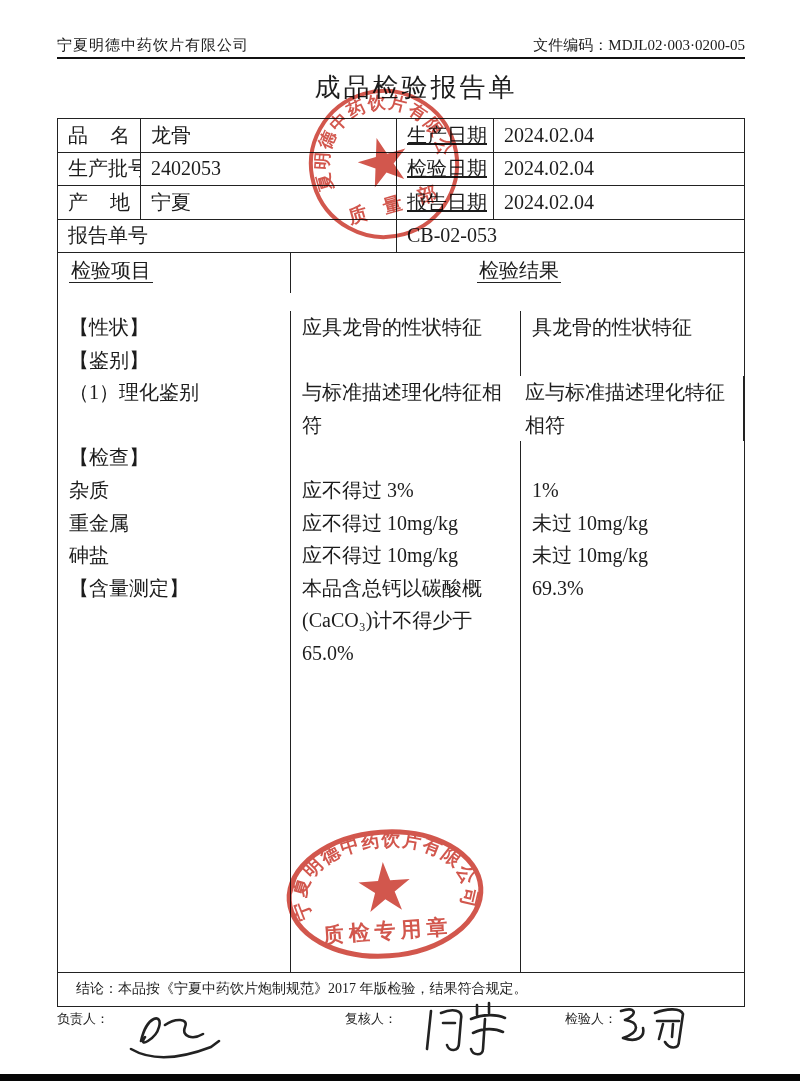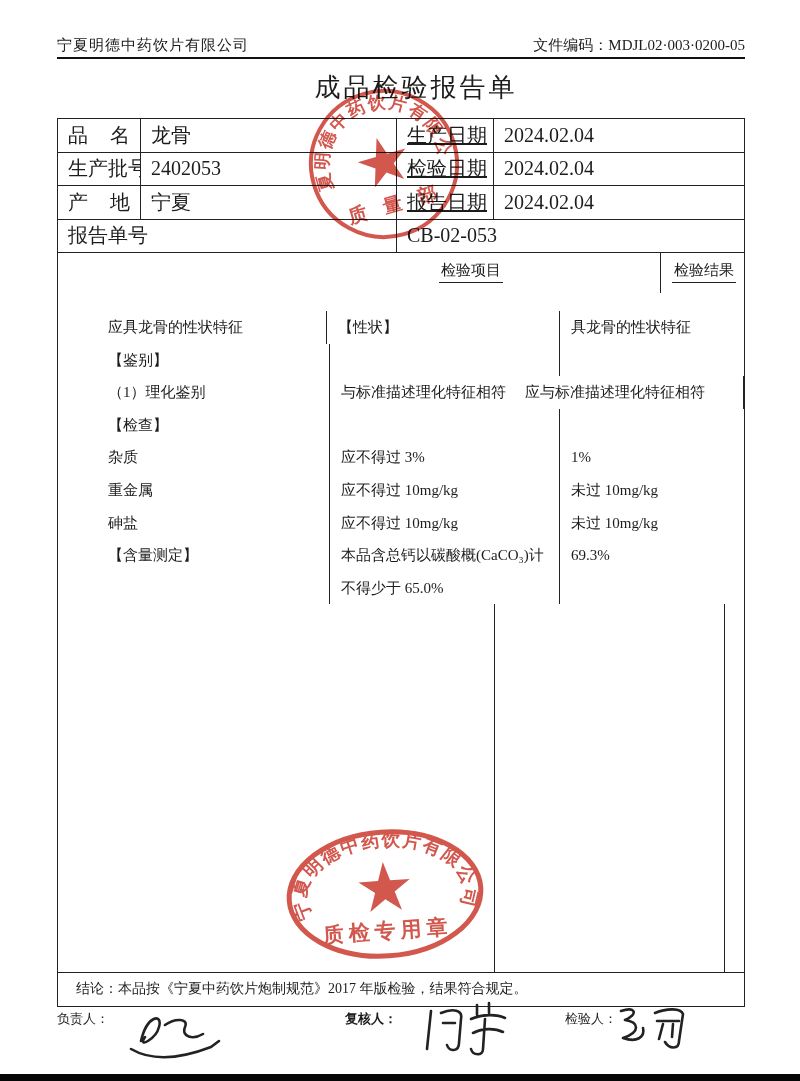--- a/index.html
+++ b/index.html
@@ -19,36 +19,36 @@
            font-size:26px; font-weight:400; letter-spacing:3px;margin-left:16px; }
   
   .doc-table { position:absolute; top:118px; left:57px; width:688px; border:1.5px solid #222; }
   .i-row { display:flex; height:33.5px; border-bottom:1.5px solid #222; font-size:20px; align-items:stretch; }
   .i-cell { display:flex; align-items:center; padding:0 10px; overflow:hidden; white-space:nowrap; }
   .bR { border-right:1.5px solid #222; }
   .w-lab1 { width:83px; }  .w-val1 { width:256px; } .w-lab2 { width:97px;text-decoration:underline; } .w-val2 { flex:1; }
   .w-replab { width:339px; } .w-repval { flex:1; }
   .just { display:block; width:100%; text-align:justify; text-align-last:justify; }
   
-  .results { display:flex; flex-direction:column; height:720px; border-bottom:1.5px solid #222; font-size:15px; overflow:hidden;align-items:flex-end; }
+  .results { display:flex; flex-direction:column; height:720px; border-bottom:1.5px solid #222; font-size:20px; overflow:hidden; }
   .r-row { display:flex; flex:0 0 auto; }
   .r-cell { min-height:32.6px; line-height:32.6px; padding:0 8px 0 11px; }
   .r-c1 { width:233px; border-right:1.5px solid #222; }
   .r-c2 { width:230px; border-right:1.5px solid #222; }
   .r-c3 { flex:1; }
   .r-header .r-cell { height:40px; line-height:20px; padding-top:7px; }
   .r-header .r-c2, .r-header .r-c3 { text-align:center; }
   .hdr-u { display:inline-block; border-bottom:1px solid #222; padding:0 2px 2px 2px; }
   #results-body { display:flex; flex-direction:column; margin-top:18px; }
   .r-fill { flex:1 1 auto; }
   
   .concl { height:33px; line-height:31px; font-size:14px; padding-left:18px; white-space:nowrap; overflow:hidden; }
   .sigrow { position:absolute; top:1005px; left:57px; width:700px; height:70px; font-size:13px; }
   .siglab { position:absolute; top:5px; white-space:nowrap; }
-  .lab-resp { left:0; } .lab-rev { left:288px;font-weight:bold; } .lab-insp { left:508px; }
+  .lab-resp { left:0; } .lab-rev { left:288px; } .lab-insp { left:508px; }
   .sig { position:absolute; }
   .sig path { fill:none; stroke:#222; stroke-width:2.6; stroke-linecap:round; stroke-linejoin:round; }
   .sig-resp { left:62px; top:2px; } .sig-rev { left:358px; top:-10px; } .sig-insp { left:548px; top:-8px; }
   
   .stamp { position:absolute; mix-blend-mode:multiply; opacity:.84; pointer-events:none; }
   .stamp-top { left:296px; top:76px; }
   .stamp-bottom { left:278px; top:816px; }
   .stamp text { fill:#c9362b; font-weight:700; font-family:"Liberation Sans","DejaVu Sans",sans-serif; }
   .stamp .ring { stroke:#c9362b; fill:none; }
   .stamp .star { fill:#c9362b; }
@@ -98,22 +98,22 @@
       <div class="i-cell w-repval">CB-02-053</div>
     </div>
 
     <div class="results">
       <div class="r-row r-header">
         <div class="r-cell r-c1"><span class="hdr-u">检验项目</span></div>
         <div class="r-cell r-c3"><span class="hdr-u">检验结果</span></div>
       </div>
       <div id="results-body">
           <div class="r-row">
+            <div class="r-cell r-c1">【性状】</div>
             <div class="r-cell r-c2">应具龙骨的性状特征</div>
-            <div class="r-cell r-c1">【性状】</div>
             <div class="r-cell r-c3">具龙骨的性状特征</div>
           </div>
           <div class="r-row">
             <div class="r-cell r-c1">【鉴别】</div>
             <div class="r-cell r-c2"></div>
             <div class="r-cell r-c3"></div>
           </div>
           <div class="r-row">
             <div class="r-cell r-c1">（1）理化鉴别</div>
             <div class="r-cell r-c3">与标准描述理化特征相符</div>

